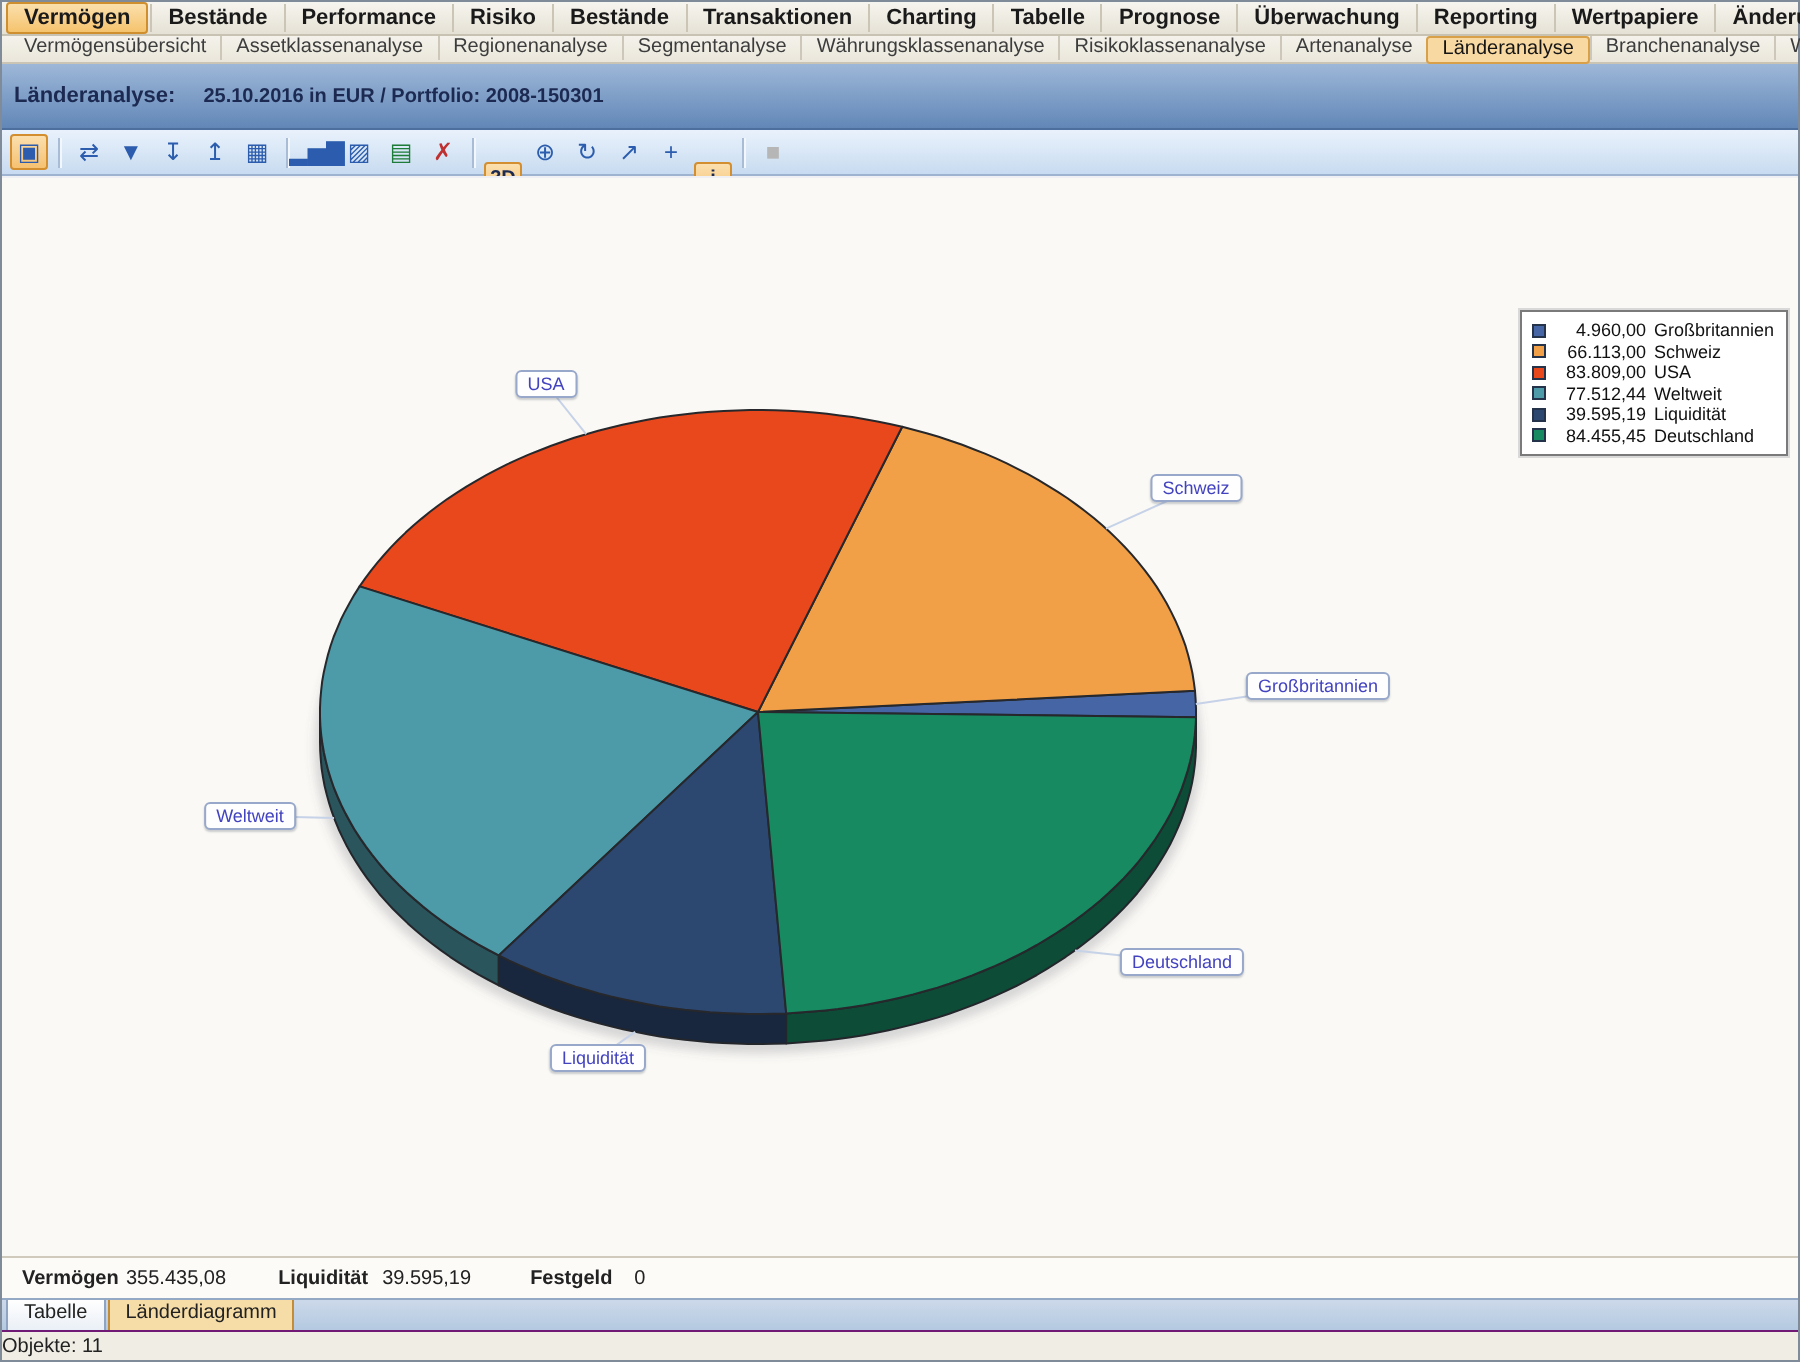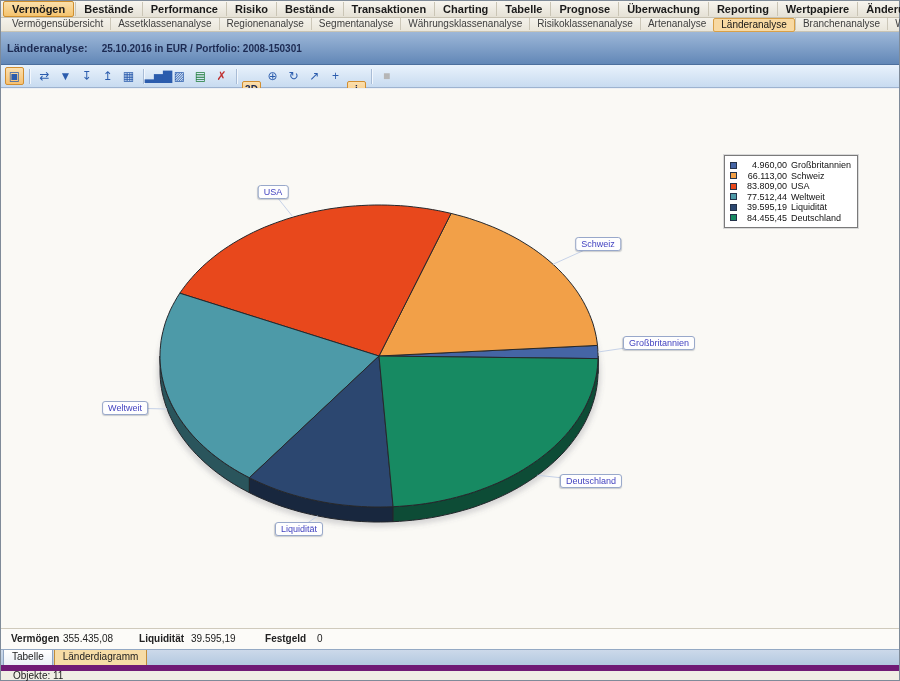--- a/index.html
+++ b/index.html
@@ -38,43 +38,43 @@
   .tool-btn.textbtn { font-size:10px; font-weight:bold; color:#1c2a52;margin-top:28px; }
   .tool-btn.disabled { color:#b6b6b6; }
   .tool-sep { width:1px; height:15px; background:#a8bcd6; box-shadow:1px 0 0 #f2f7fd; margin:0 3px; }
 
   
   .chart-area { position:relative; height:557px; background:#faf9f5; border-top:1px solid #eef0f4; }
   .chart-area svg { position:absolute; left:0; top:0; }
   .pie-label { position:absolute; transform:translate(-50%,-50%); font-size:9px; color:#4343c0;
     background:#fefefe; border:1px solid #98a8ca; border-radius:3px; padding:1px 5px;
     white-space:nowrap; box-shadow:0 1px 1px rgba(60,70,90,.25); z-index:2; }
-  .legend { position:absolute; left:723px; top:66px; background:#fff; border:1px solid #7a7a7a;
+  .legend { position:absolute; left:759px; top:66px; background:#fff; border:1px solid #7a7a7a;
     box-shadow:0 0 0 1px #d9d9d9; padding:4px 6px 4px 5px; z-index:2; }
   .legend-row { display:flex; align-items:center; height:10.5px; }
   .legend-swatch { width:7px; height:7px; border:1px solid #24324a; margin-right:4px; flex:0 0 auto; }
   .legend-value { font-size:9px; color:#111; width:46px; text-align:right; margin-right:4px; }
   .legend-name { font-size:9px; color:#111; white-space:nowrap; }
 
   
   .summary { height:22px; display:flex; align-items:center; padding-left:10px;
     background:#fcfbf8; border-top:1px solid #cfcabc; font-size:10px; color:#222; }
   .sum-label { font-weight:bold; min-width:52px; }
   .sum-value { min-width:48px; margin-right:26px; }
 
   
   .bottom-tabs { height:16px; display:flex; align-items:flex-start; padding-left:2px; gap:1px;
     background:linear-gradient(#ccd9ea,#b4c9e0); border-top:1px solid #94a9c4; }
   .btab { font-size:10px; color:#222; padding:1px 8px 12px; border:1px solid #8fa4c2; border-top:none;
     border-radius:0 0 3px 3px; background:linear-gradient(#ffffff,#dde6f1); line-height:11px; cursor:default; }
   .btab.selected { background:#f6dca6; border-color:#c28c38; font-weight:normal; }
 
   
-  .statusbar { height:15px; background:#f0ede5; border-top:6px solid #701a75;
-    display:flex; align-items:center; padding:0 12px; font-size:10px; color:#222; }
+  .statusbar { height:15px; background:#f0ede5; border-top:1px solid #701a75;
+    display:flex; align-items:center; padding:0 0; font-size:10px; color:#222; }
 </style>
 </head>
 <body>
 
 <div class="window">
   <div class="menubar">
       <div class="menu-item selected">Vermögen</div>
       <div class="menu-item">Bestände</div>
       <div class="menu-item">Performance</div>
       <div class="menu-item">Risiko</div>

